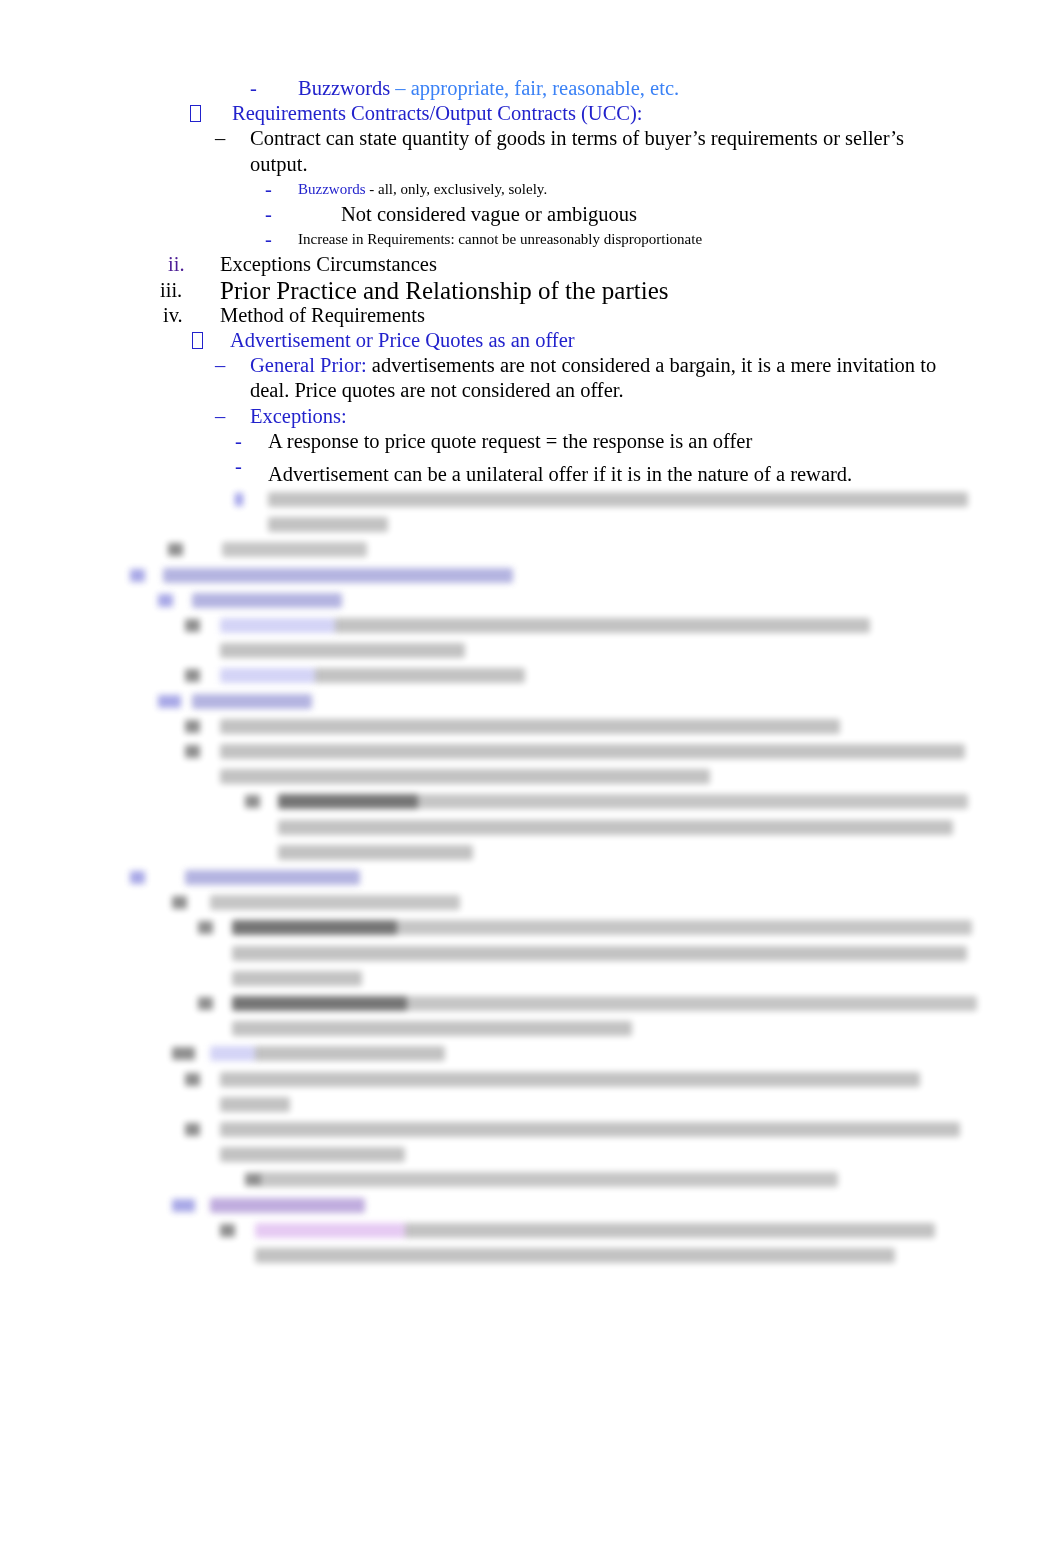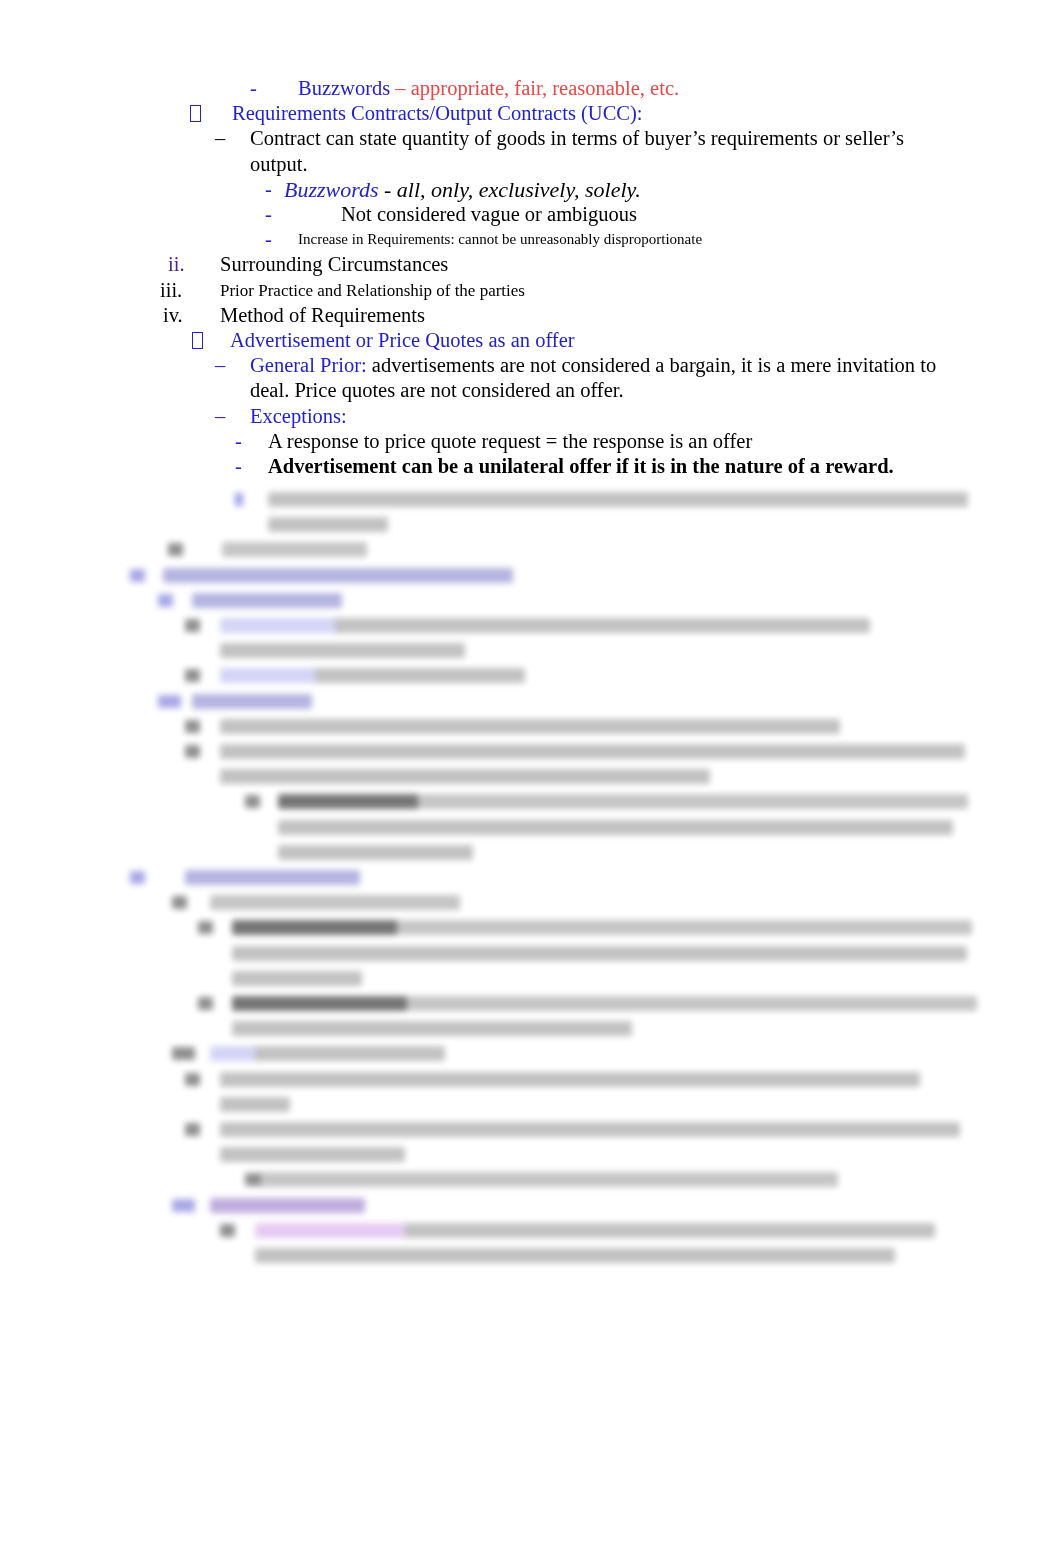--- a/index.html
+++ b/index.html
@@ -43,49 +43,49 @@
     box-sizing: border-box;
   }
 </style>
 </head>
 <body>
 
 <div class="page">
   <div id="clear-region">
       <div style="position: absolute; left: 0px; top: 76px; width: 1062px;">
         <span style="position: absolute; left: 250px; top: 0px; font-size: 20.5px; line-height: 25.2px; color: rgb(34, 34, 204);">-</span>
-        <div style="position: absolute; left: 298px; top: 0px; width: 662px; font-size: 20.5px; line-height: 25.2px;"><span style="color: rgb(34, 34, 204);">Buzzwords </span><span style="color: #ef4444;">– appropriate, fair, reasonable, etc.</span></div>
+        <div style="position: absolute; left: 298px; top: 0px; width: 662px; font-size: 20.5px; line-height: 25.2px;"><span style="color: rgb(34, 34, 204);">Buzzwords </span><span style="color: #3b82f6;">– appropriate, fair, reasonable, etc.</span></div>
       </div>
       <div style="position: absolute; left: 0px; top: 101.2px; width: 1062px;">
         <span style="position: absolute; left: 190px; top: 0px; font-size: 20.5px; line-height: 25.2px; color: rgb(34, 34, 204);"><span class="tofu"></span></span>
         <div style="position: absolute; left: 232px; top: 0px; width: 728px; font-size: 20.5px; line-height: 25.2px;"><span style="color: rgb(34, 34, 204);">Requirements Contracts/Output Contracts (UCC):</span></div>
       </div>
       <div style="position: absolute; left: 0px; top: 126.4px; width: 1062px;">
         <span style="position: absolute; left: 215px; top: 0px; font-size: 20.5px; line-height: 25.2px; color: rgb(0, 0, 0);">–</span>
         <div style="position: absolute; left: 250px; top: 0px; width: 710px; font-size: 20.5px; line-height: 25.2px;"><span style="color: rgb(0, 0, 0);">Contract can state quantity of goods in terms of buyer’s requirements or seller’s output.</span></div>
       </div>
       <div style="position: absolute; left: 0px; top: 176.8px; width: 1062px;">
         <span style="position: absolute; left: 265px; top: 0px; font-size: 20.5px; line-height: 25.2px; color: rgb(34, 34, 204);">-</span>
-        <div style="position: absolute; left: 284px; top: 0px; width: 662px; font-size: 22px; line-height: 25.2px; font-style: italic;"><span style="color: rgb(34, 34, 204);">Buzzwords </span><span style="color: rgb(0, 0, 0);">- all, only, exclusively, solely.</span></div>
+        <div style="position: absolute; left: 298px; top: 0px; width: 662px; font-size: 15px; line-height: 25.2px;"><span style="color: rgb(34, 34, 204);">Buzzwords </span><span style="color: rgb(0, 0, 0);">- all, only, exclusively, solely.</span></div>
       </div>
       <div style="position: absolute; left: 0px; top: 202px; width: 1062px;">
         <span style="position: absolute; left: 265px; top: 0px; font-size: 20.5px; line-height: 25.2px; color: rgb(34, 34, 204);">-</span>
         <div style="position: absolute; left: 298px; top: 0px; width: 662px; font-size: 20.5px; line-height: 25.2px; margin-left: 43px;"><span style="color: rgb(0, 0, 0);">Not considered vague or ambiguous</span></div>
       </div>
       <div style="position: absolute; left: 0px; top: 227.2px; width: 1062px;">
         <span style="position: absolute; left: 265px; top: 0px; font-size: 20.5px; line-height: 25.2px; color: rgb(34, 34, 204);">-</span>
         <div style="position: absolute; left: 298px; top: 0px; width: 662px; font-size: 15px; line-height: 25.2px;"><span style="color: rgb(0, 0, 0);">Increase in Requirements: cannot be unreasonably disproportionate</span></div>
       </div>
       <div style="position: absolute; left: 0px; top: 252.4px; width: 1062px;">
         <span style="position: absolute; left: 168px; top: 0px; font-size: 20.5px; line-height: 25.2px; color: #4c1d95;">ii.</span>
-        <div style="position: absolute; left: 220px; top: 0px; width: 740px; font-size: 20.5px; line-height: 25.2px;"><span style="color: rgb(0, 0, 0);">Surrounding Circumstances</span></div>
+        <div style="position: absolute; left: 220px; top: 0px; width: 740px; font-size: 20.5px; line-height: 25.2px;"><span style="color: rgb(0, 0, 0);">Exceptions Circumstances</span></div>
       </div>
       <div style="position: absolute; left: 0px; top: 277.6px; width: 1062px;">
         <span style="position: absolute; left: 160px; top: 0px; font-size: 20.5px; line-height: 25.2px; color: rgb(0, 0, 0);">iii.</span>
-        <div style="position: absolute; left: 220px; top: 0px; width: 740px; font-size: 17px; line-height: 25.2px;"><span style="color: rgb(0, 0, 0);">Prior Practice and Relationship of the parties</span></div>
+        <div style="position: absolute; left: 220px; top: 0px; width: 740px; font-size: 25px; line-height: 25.2px;"><span style="color: rgb(0, 0, 0);">Prior Practice and Relationship of the parties</span></div>
       </div>
       <div style="position: absolute; left: 0px; top: 302.8px; width: 1062px;">
         <span style="position: absolute; left: 163px; top: 0px; font-size: 20.5px; line-height: 25.2px; color: rgb(0, 0, 0);">iv.</span>
         <div style="position: absolute; left: 220px; top: 0px; width: 740px; font-size: 20.5px; line-height: 25.2px;"><span style="color: rgb(0, 0, 0);">Method of Requirements</span></div>
       </div>
       <div style="position: absolute; left: 0px; top: 328px; width: 1062px;">
         <span style="position: absolute; left: 192px; top: 0px; font-size: 20.5px; line-height: 25.2px; color: rgb(34, 34, 204);"><span class="tofu"></span></span>
         <div style="position: absolute; left: 230px; top: 0px; width: 730px; font-size: 20.5px; line-height: 25.2px;"><span style="color: rgb(34, 34, 204);">Advertisement or Price Quotes as an offer</span></div>
       </div>
       <div style="position: absolute; left: 0px; top: 353.2px; width: 1062px;">
@@ -95,21 +95,21 @@
       <div style="position: absolute; left: 0px; top: 403.6px; width: 1062px;">
         <span style="position: absolute; left: 215px; top: 0px; font-size: 20.5px; line-height: 25.2px; color: rgb(34, 34, 204);">–</span>
         <div style="position: absolute; left: 250px; top: 0px; width: 710px; font-size: 20.5px; line-height: 25.2px;"><span style="color: rgb(34, 34, 204); font-family: Liberation Serif, serif;">Exceptions:</span></div>
       </div>
       <div style="position: absolute; left: 0px; top: 428.8px; width: 1062px;">
         <span style="position: absolute; left: 235px; top: 0px; font-size: 20.5px; line-height: 25.2px; color: rgb(34, 34, 204);">-</span>
         <div style="position: absolute; left: 268px; top: 0px; width: 692px; font-size: 20.5px; line-height: 25.2px;"><span style="color: rgb(0, 0, 0);">A response to price quote request = the response is an offer</span></div>
       </div>
       <div style="position: absolute; left: 0px; top: 454px; width: 1062px;">
         <span style="position: absolute; left: 235px; top: 0px; font-size: 20.5px; line-height: 25.2px; color: rgb(34, 34, 204);">-</span>
-        <div style="position: absolute; left: 268px; top: 0px; width: 692px; font-size: 20.5px; line-height: 25.2px; font-weight: bold;"><span style="color: rgb(0, 0, 0);">Advertisement can be a unilateral offer if it is in the nature of a reward.</span></div>
+        <div style="position: absolute; left: 268px; top: 8px; width: 692px; font-size: 20.5px; line-height: 25.2px;"><span style="color: rgb(0, 0, 0);">Advertisement can be a unilateral offer if it is in the nature of a reward.</span></div>
       </div>
     </div>
   <div id="redacted-region">
       <div class="blurred" style="position: absolute; left: 0px; top: 488px; width: 1062px;">
         <span style="position: absolute; left: 235px; top: 5px; width: 7.5px; height: 13px; background: rgb(34, 34, 204); opacity: 0.55; border-radius: 1px;"></span>
         <div style="position: absolute; left: 268px; top: 4px; width: 700px; height: 15px; border-radius: 2px; background: rgba(0, 0, 0, 0.3);"></div>
         <div style="position: absolute; left: 268px; top: 29.2px; width: 120px; height: 15px; border-radius: 2px; background: rgba(0, 0, 0, 0.3);"></div>
       </div>
       <div class="blurred" style="position: absolute; left: 0px; top: 538.4px; width: 1062px;">
         <span style="position: absolute; left: 168px; top: 5px; width: 15px; height: 13px; background: rgb(0, 0, 0); opacity: 0.55; border-radius: 1px;"></span>

